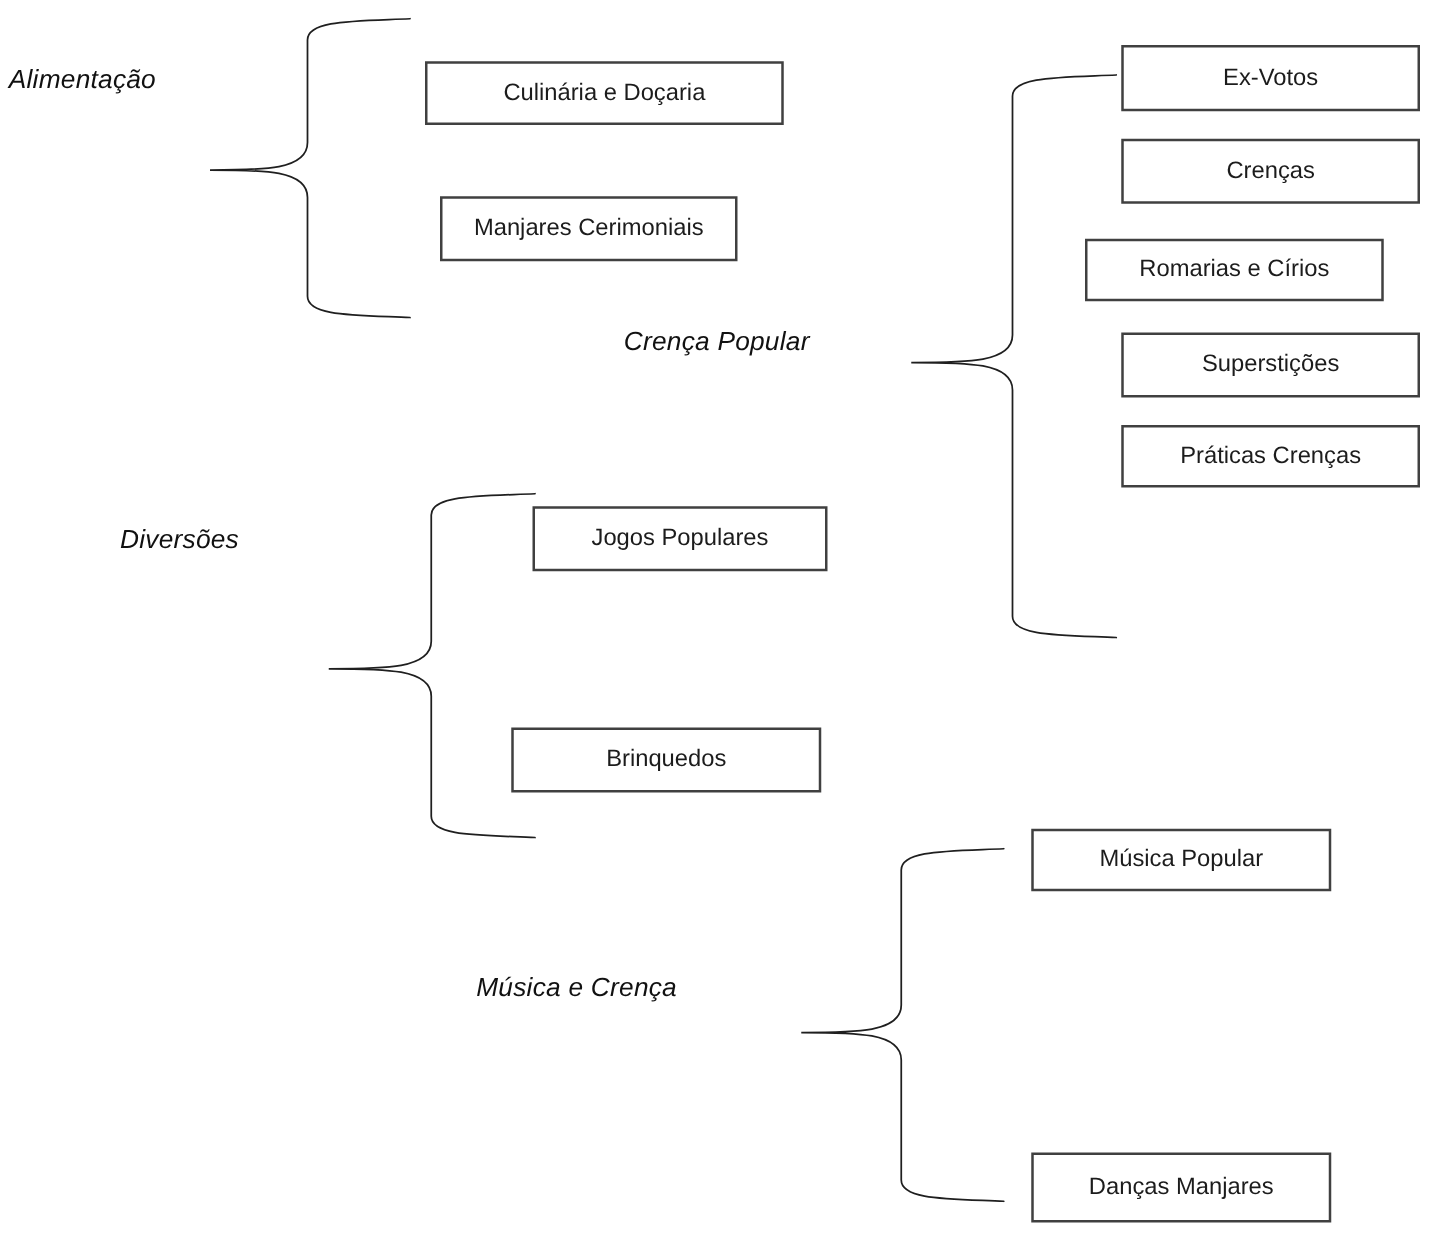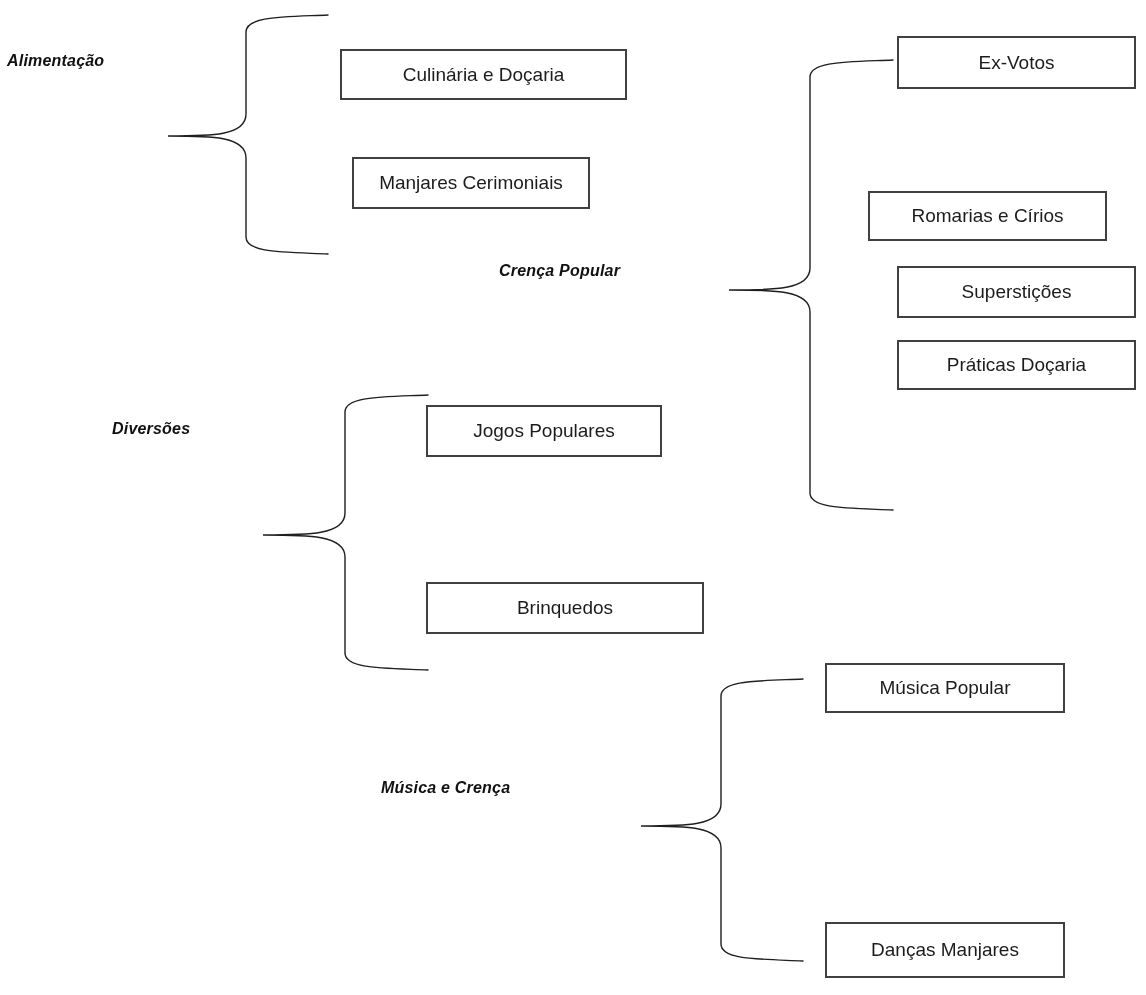--- a/index.html
+++ b/index.html
@@ -9,22 +9,22 @@
     height:995px;
     background:#ffffff;
     font-family:"Liberation Sans", sans-serif;
     overflow:hidden;
   }
   .braces{position:absolute;left:0;top:0;}
   .braces path{fill:none;stroke:#1f1f1f;stroke-width:1.4;stroke-linecap:round;}
   .glabel{
     position:absolute;
     font-style:italic;
-    font-weight:bold;
-    font-size:16px;
+    font-weight:normal;
+    font-size:21px;
     color:#111111;
     white-space:nowrap;
     letter-spacing:0.2px;
   }
   .box{
     position:absolute;
     border:2px solid #404040;
     background:#ffffff;
     display:flex;
     align-items:center;
@@ -44,30 +44,31 @@
 
   <svg class="braces" width="1146" height="995" viewBox="0 0 1146 995">
     <path d="M 328 15 C 283 17, 246 16, 246 32 L 246 114 C 246 136, 211 136, 168 136 C 211 136, 246 136, 246 158 L 246 237 C 246 253, 283 252, 328 254"></path>
     <path d="M 893 60 C 848 62, 810 61, 810 77 L 810 268 C 810 290, 774 290, 729 290 C 774 290, 810 290, 810 312 L 810 493 C 810 509, 848 508, 893 510"></path>
     <path d="M 428 395 C 383 397, 345 396, 345 412 L 345 513 C 345 535, 308 535, 263 535 C 308 535, 345 535, 345 557 L 345 653 C 345 669, 383 668, 428 670"></path>
     <path d="M 803 679 C 758 681, 721 680, 721 696 L 721 804 C 721 826, 685 826, 641 826 C 685 826, 721 826, 721 848 L 721 944 C 721 960, 758 959, 803 961"></path>
   </svg>
 
   <div class="glabel" style="left:7px;top:52px">Alimentação</div>
   <div class="glabel" style="left:499px;top:262px">Crença Popular</div>
-  <div class="glabel" style="left:112px;top:420px">Diversões</div>
+  <div class="glabel" style="left:96px;top:420px">Diversões</div>
   <div class="glabel" style="left:381px;top:779px">Música e Crença</div>
 
   <div class="box" style="left:340px;top:49px;width:287px;height:51px">Culinária e Doçaria</div>
   <div class="box" style="left:352px;top:157px;width:238px;height:52px">Manjares Cerimoniais</div>
 
   <div class="box" style="left:897px;top:36px;width:239px;height:53px">Ex-Votos</div>
+  <div class="box" style="left:897px;top:111px;width:239px;height:52px">Crenças</div>
   <div class="box" style="left:868px;top:191px;width:239px;height:50px">Romarias e Círios</div>
   <div class="box" style="left:897px;top:266px;width:239px;height:52px">Superstições</div>
-  <div class="box" style="left:897px;top:340px;width:239px;height:50px">Práticas Doçaria</div>
+  <div class="box" style="left:897px;top:340px;width:239px;height:50px">Práticas Crenças</div>
 
   <div class="box" style="left:426px;top:405px;width:236px;height:52px">Jogos Populares</div>
-  <div class="box" style="left:426px;top:582px;width:278px;height:52px">Brinquedos</div>
+  <div class="box" style="left:409px;top:582px;width:248px;height:52px">Brinquedos</div>
 
   <div class="box" style="left:825px;top:663px;width:240px;height:50px">Música Popular</div>
   <div class="box" style="left:825px;top:922px;width:240px;height:56px">Danças Manjares</div>
 
 </div>
 
 </body></html>

